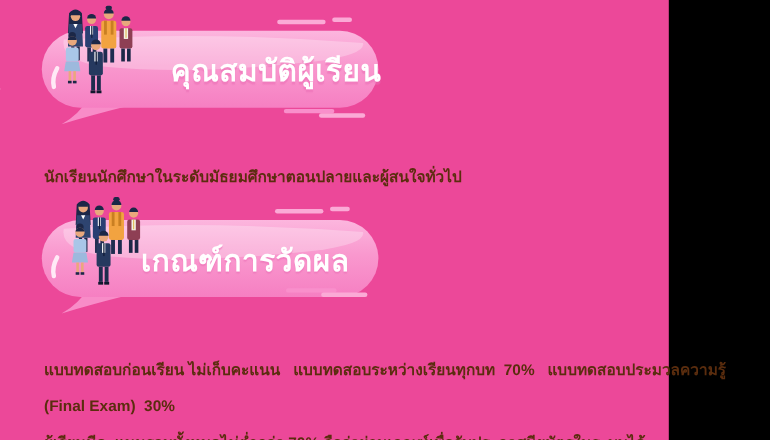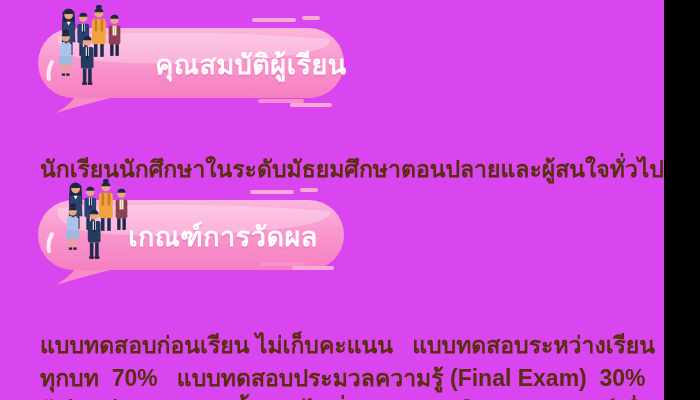--- a/index.html
+++ b/index.html
@@ -2,21 +2,21 @@
 <html><head>
 <meta charset="utf-8">
 <style>
   html,body{margin:0;padding:0;}
   body{
     width:700px;height:400px;
     background:#000000;
     font-family:"Liberation Sans","DejaVu Sans",sans-serif;
     overflow:hidden;
   }
-  .page{position:relative;width:664px;height:400px;background:#d946ef;}
+  .page{position:relative;width:608px;height:400px;background:#ec4899;}
 
   
   .banner{position:absolute;left:0;top:0;width:700px;height:120px;}
   .bubble-svg{position:absolute;left:36px;top:0;width:312px;height:88px;}
   .banner-title{
     position:absolute;left:40px;top:2px;width:306px;height:72px;
     display:flex;align-items:center;justify-content:center;
     color:#ffffff;font-size:27px;font-weight:bold;
     text-shadow:0 2px 1px rgba(235,110,180,.55);
     z-index:3;letter-spacing:.5px;
@@ -25,21 +25,21 @@
   .banner-title.t2{padding-left:30px;}
   .people-svg{position:absolute;width:82px;height:94px;z-index:2;}
 
   .dash{position:absolute;height:4px;border-radius:3px;background:#f98fcb;}
   .dash.light{background:#fbaad6;}
   .quote-mark{position:absolute;width:14px;height:18px;z-index:2;}
 
   
   .body-text{
     position:absolute;left:40px;
-    color:#5b2d0e;font-size:23px;font-weight:bold;
+    color:#5b2d0e;font-size:14px;font-weight:bold;
     white-space:pre-wrap;line-height:33px;width:630px;
   }
   .body-1{top:130px;}
   .body-2{top:306px;}
 </style>
 </head>
 <body>
 
 <svg width="0" height="0" style="position:absolute" aria-hidden="true">
   <defs>

